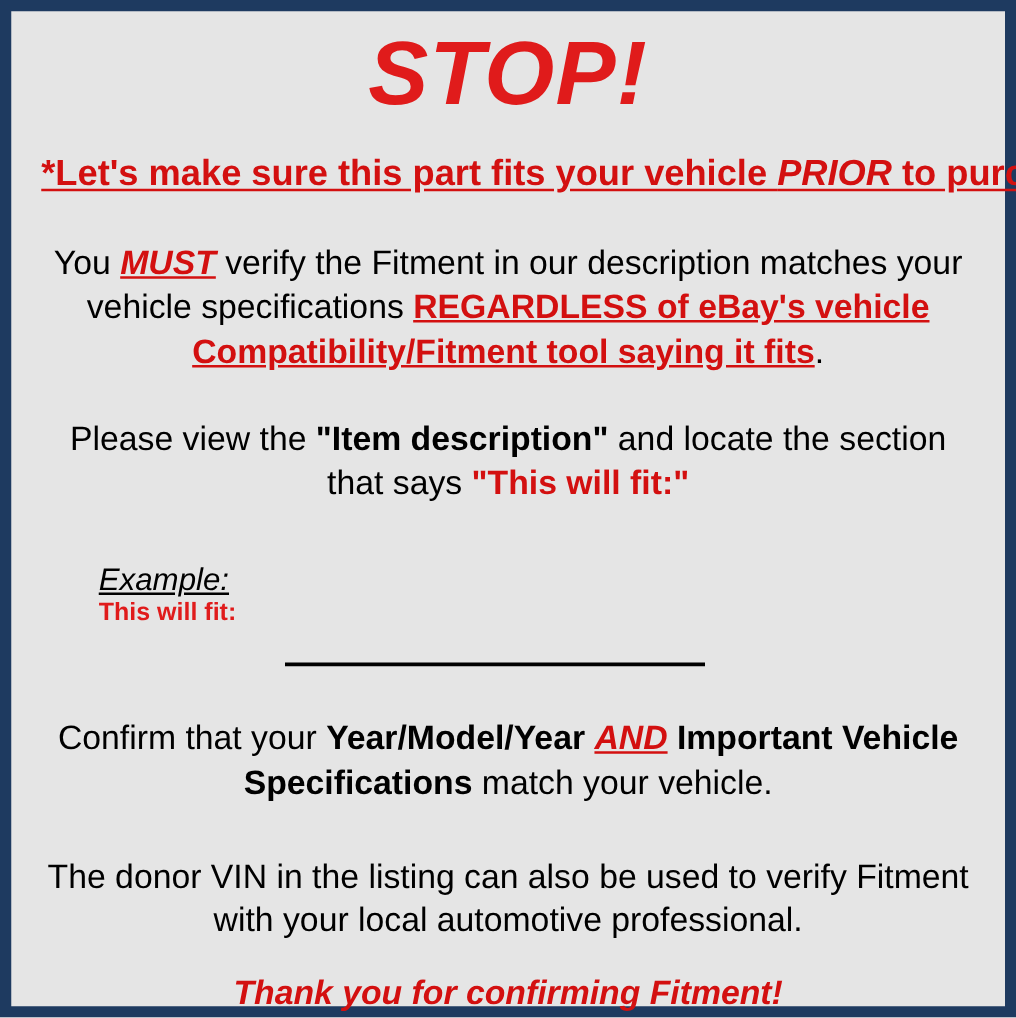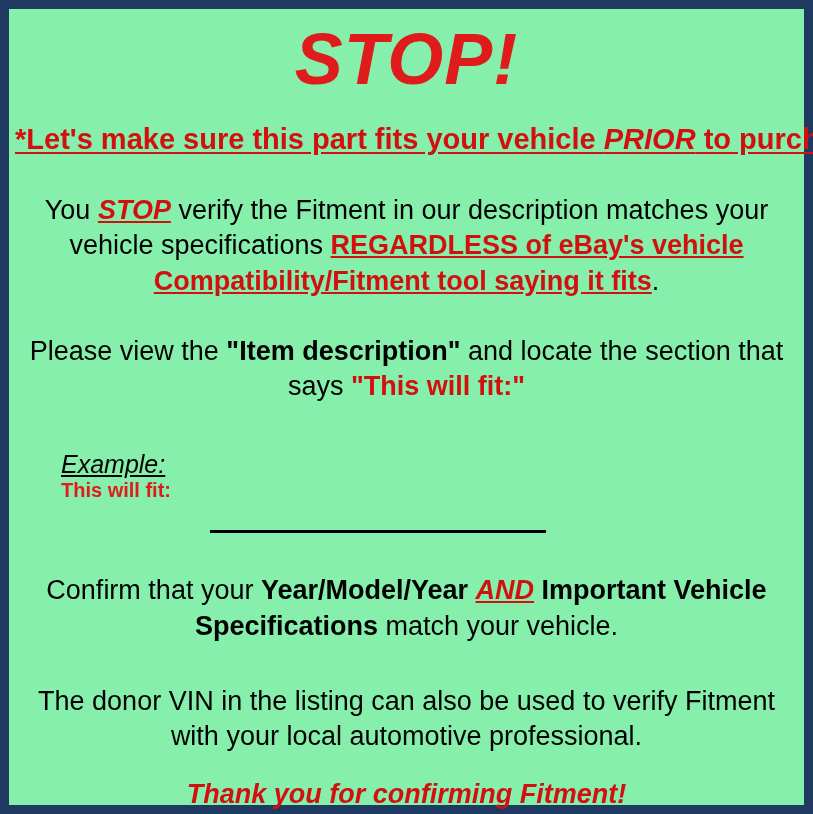--- a/index.html
+++ b/index.html
@@ -11,23 +11,23 @@
     width: 813px;
     height: 814px;
     font-family: "Liberation Sans", sans-serif;
     overflow: hidden;
   }
 
   .notice-frame {
     box-sizing: border-box;
     width: 813px;
     height: 814px;
-    background: #86efac;
+    background: #e5e5e5;
     border: 9px solid #1e3a60;
-    padding: 0 6px;
+    padding: 0 24px;
     display: block;
   }
 
   .inner {
     box-sizing: border-box;
     width: 100%;
     height: 100%;
     position: relative;
   }
 
@@ -147,21 +147,21 @@
 </head>
 <body>
 
 <div class="notice-frame">
   <div class="inner">
 
     <div class="stop-title">STOP!</div>
 
     <div class="tagline"><span>*Let's make sure this part fits your vehicle </span><span class="bi">PRIOR</span><span> to purchasing*</span></div>
 
-    <p class="para para-must"><span>You </span><span class="red-bi-ul">STOP</span><span> verify the Fitment in our description matches your vehicle specifications </span><span class="red-bold-ul">REGARDLESS of eBay's vehicle Compatibility/Fitment tool saying it fits</span><span>.</span></p>
+    <p class="para para-must"><span>You </span><span class="red-bi-ul">MUST</span><span> verify the Fitment in our description matches your vehicle specifications </span><span class="red-bold-ul">REGARDLESS of eBay's vehicle Compatibility/Fitment tool saying it fits</span><span>.</span></p>
 
     <p class="para para-view"><span>Please view the </span><span class="blk-bold">"Item description"</span><span> and locate the section that says </span><span class="red-bold">"This will fit:"</span></p>
 
     <div class="example-block">
       <div class="example-label">Example:</div>
       <div class="example-fit">This will fit:</div>
     </div>
 
     <div class="divider-wrap">
       <div class="divider"></div>

